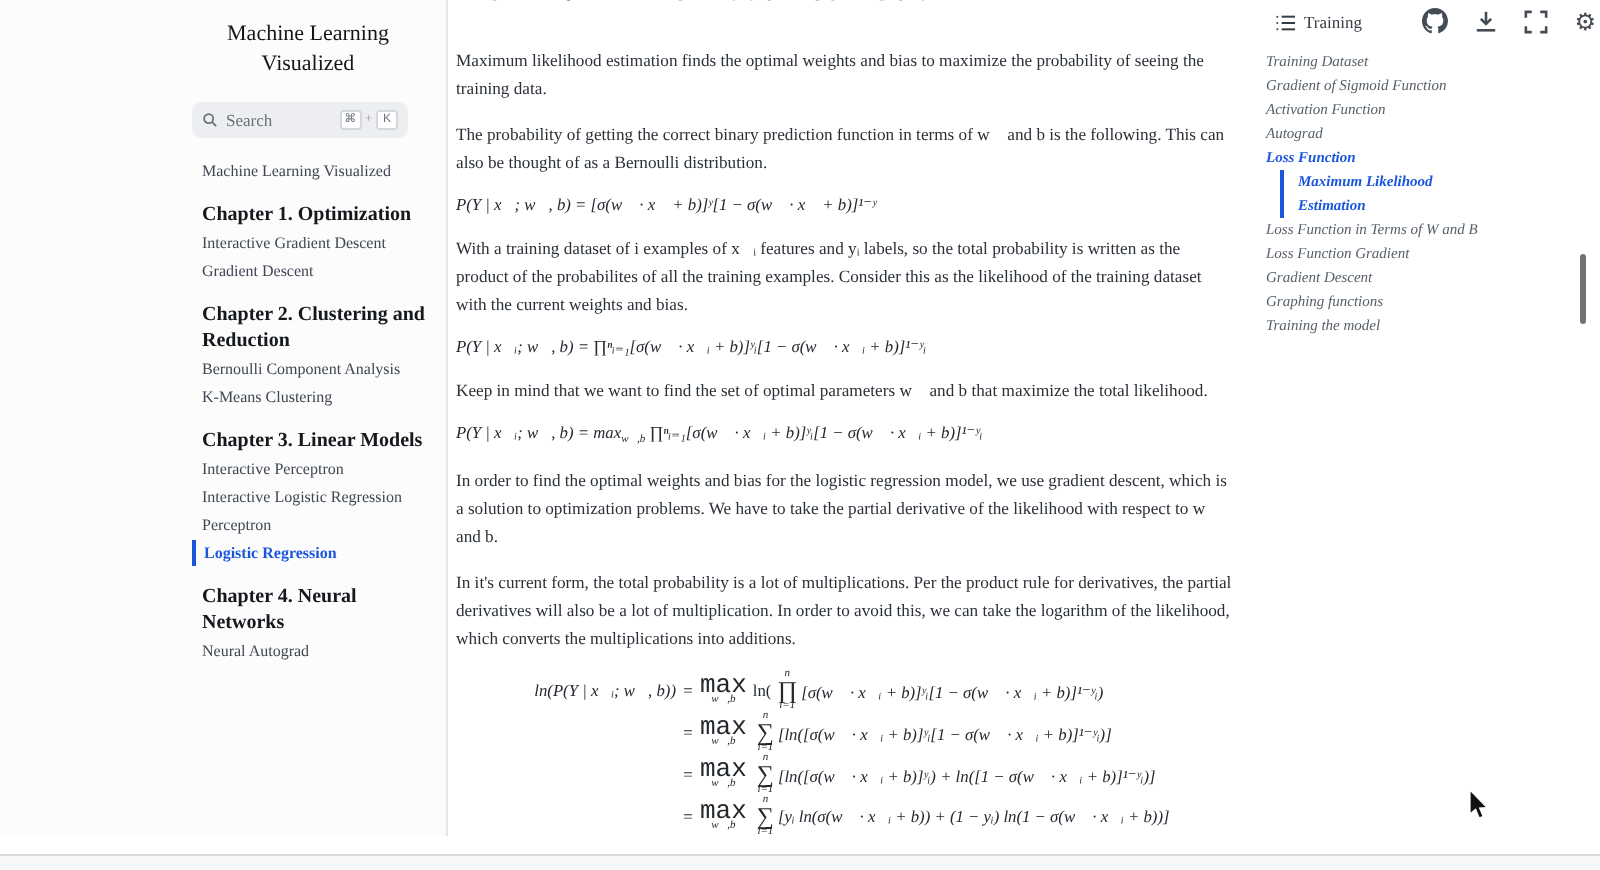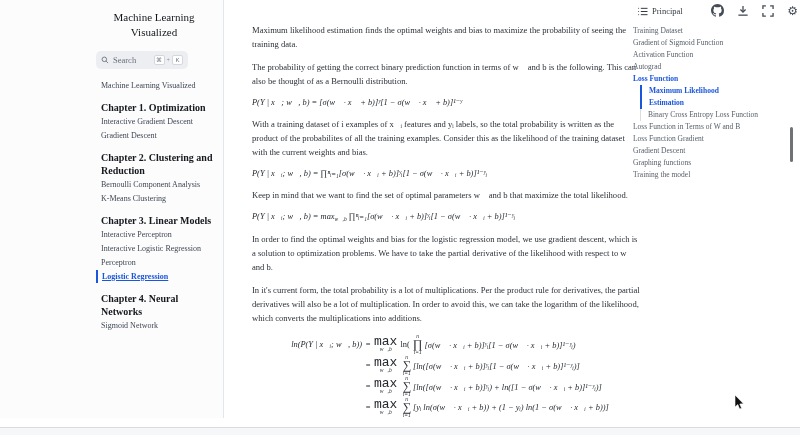--- a/index.html
+++ b/index.html
@@ -3,35 +3,35 @@
 <meta charset="utf-8">
 <style>
   html,body{margin:0;padding:0;background:#fff;}
   .page{position:relative;width:800px;height:435px;overflow:hidden;background:#ffffff;
         font-family:"Liberation Serif","DejaVu Serif",serif;color:#24292f;}
 
   
   .sidebar{position:absolute;left:0;top:0;bottom:17px;width:224px;background:#fcfcfd;
            border-right:1px solid #e3e6ea;box-sizing:border-box;padding:10px 0 0 96px;}
   .book-title{width:116px;text-align:center;font-size:11px;line-height:15px;color:#14171a;margin-bottom:11px;cursor:pointer;}
-  .search-box{width:92px;box-sizing:border-box;height:18px;border-radius:5px;background:#eceef1;
+  .search-box{width:108px;box-sizing:border-box;height:18px;border-radius:5px;background:#eceef1;
               display:flex;align-items:center;gap:4px;padding:0 5px;color:#68707a;}
   .search-ph{font-size:8.5px;flex:1;}
   .keys{display:flex;align-items:center;gap:2px;color:#8a9099;font-size:6px;}
   .keys kbd{font-family:"Liberation Sans",sans-serif;display:inline-block;min-width:7px;padding:0 1px;border:1px solid #d4d8dd;
             border-radius:2px;background:#fff;font-size:6px;line-height:8px;text-align:center;color:#6b7280;}
   .nav{margin-top:10px;width:125px;}
   .nav-item{display:block;white-space:nowrap;font-size:8px;line-height:13px;color:#3f4752;
             padding-left:5px;cursor:pointer;text-decoration:none;}
   .nav-item.chapter{font-weight:bold;color:#15181c;margin-top:9px;font-size:10px;white-space:normal;width:118px;}
   .nav-item.link{margin:1px 0;}
-  .nav-item.active{color:#1a56db;font-weight:bold;border-left:2px solid #1a56db;padding-left:4px;text-decoration:underline;}
-
-  
-  .content{position:absolute;left:252px;top:0;width:388px;height:428px;overflow:hidden;}
+  .nav-item.active{color:#1a56db;font-weight:bold;border-left:2px solid #1a56db;padding-left:4px;}
+
+  
+  .content{position:absolute;left:228px;top:0;width:388px;height:428px;overflow:hidden;}
   .toolbar{position:absolute;top:4px;right:2px;display:flex;gap:13px;align-items:center;z-index:5;}
   .tool-btn{background:none;border:none;padding:0;cursor:pointer;color:#444c56;display:flex;align-items:center;}
   .gear{font-family:"DejaVu Sans",sans-serif;font-size:12px;line-height:12px;color:#444c56;}
   .clipped-h1{height:14px;overflow:hidden;position:relative;border-bottom:none;margin-bottom:9px;}
   .clipped-h1 h1{position:absolute;top:-15px;left:0;margin:0;font-size:17px;font-weight:bold;color:#14171a;letter-spacing:.2px;}
   .content p{margin:0 0 9px 0;font-size:8.6px;line-height:14px;color:#2b3138;}
   .mathline{margin:2px 0 10px 0;font-size:8.4px;font-style:italic;color:#24292f;}
   .mathline .msub{font-size:5.5px;vertical-align:-2px;}
 
   .eq-block{margin:4px 0 10px 6px;}
@@ -43,21 +43,21 @@
   .maxstack .mxs{font-size:5.5px;line-height:6px;font-style:italic;}
   .eq-pre{font-style:normal;margin-right:1px;}
   .bigop{display:inline-flex;flex-direction:column;align-items:center;margin:0 2px;font-style:italic;}
   .bigop .lt{font-size:5.5px;line-height:5px;}
   .bigop .og{font-size:12px;line-height:11px;font-style:normal;}
   .bigop .lb{font-size:5.5px;line-height:5px;}
 
   
   .toc{position:absolute;left:633px;top:6px;width:150px;font-family:"Liberation Serif","DejaVu Serif",serif;}
   .toc-header{display:flex;align-items:center;gap:4px;color:#343b43;font-size:8.5px;margin-bottom:9px;padding-left:5px;}
-  .toc ul{list-style:none;margin:0;padding:0;}
+  .toc ul{list-style:none;margin:0;padding:0;font-style:italic;}
   .toc li{white-space:nowrap;font-size:7.5px;line-height:12px;color:#57606a;cursor:pointer;}
   .toc li.lvl2{margin-left:7px;padding-left:7px;border-left:1px solid #d9dde2;}
   .toc li.active{color:#1a56db;font-weight:bold;}
   .toc li.lvl2.active{border-left:2px solid #1a56db;white-space:normal;max-width:78px;}
 
   
   .scroll-thumb{position:absolute;right:7px;top:127px;width:3px;height:35px;background:#6f7378;border-radius:2px;cursor:pointer;}
   .bottom-strip{position:absolute;left:0;right:0;bottom:0;height:7px;background:#f6f7f8;border-top:1px solid #d8dadd;}
   .cursor{position:absolute;left:734px;top:395px;z-index:20;pointer-events:none;}
 </style>
@@ -90,21 +90,21 @@
         <a class="nav-item link">Gradient Descent</a>
         <a class="nav-item chapter">Chapter 2. Clustering and Reduction</a>
         <a class="nav-item link">Bernoulli Component Analysis</a>
         <a class="nav-item link">K-Means Clustering</a>
         <a class="nav-item chapter">Chapter 3. Linear Models</a>
         <a class="nav-item link">Interactive Perceptron</a>
         <a class="nav-item link">Interactive Logistic Regression</a>
         <a class="nav-item link">Perceptron</a>
         <a class="nav-item link active">Logistic Regression</a>
         <a class="nav-item chapter">Chapter 4. Neural Networks</a>
-        <a class="nav-item link">Sigmoid Network</a>
+        <a class="nav-item link">Neural Autograd</a>
       </nav>
   </aside>
 
   <main class="content">
     <div class="clipped-h1">
       <h1>Maximum Likelihood Estimation</h1>
     </div>
 
     <p>Maximum likelihood estimation finds the optimal weights and bias to maximize the probability of seeing the training data.</p>
     <p>The probability of getting the correct binary prediction function in terms of w⃗ and b is the following. This can also be thought of as a Bernoulli distribution.</p>
@@ -207,31 +207,30 @@
   <aside class="toc">
     <div class="toc-header">
       <svg width="10" height="9" viewBox="0 0 12 10" stroke="#343b43" stroke-width="1.2">
         <line x1="0.8" y1="1.2" x2="0.8" y2="1.2" stroke-linecap="round"></line>
           <line x1="3.4" y1="1.2" x2="11.4" y2="1.2"></line>
         <line x1="0.8" y1="5" x2="0.8" y2="5" stroke-linecap="round"></line>
           <line x1="3.4" y1="5" x2="11.4" y2="5"></line>
         <line x1="0.8" y1="8.8" x2="0.8" y2="8.8" stroke-linecap="round"></line>
           <line x1="3.4" y1="8.8" x2="11.4" y2="8.8"></line>
       </svg>
-      <span>Principal</span>
+      <span>Training</span>
     </div>
     <ul>
 
     <li class="lvl1">Training Dataset</li>
         <li class="lvl1">Gradient of Sigmoid Function</li>
         <li class="lvl1">Activation Function</li>
         <li class="lvl1">Autograd</li>
         <li class="lvl1 active">Loss Function</li>
         <li class="lvl2 active">Maximum Likelihood Estimation</li>
-        <li class="lvl2">Binary Cross Entropy Loss Function</li>
         <li class="lvl1">Loss Function in Terms of W and B</li>
         <li class="lvl1">Loss Function Gradient</li>
         <li class="lvl1">Gradient Descent</li>
         <li class="lvl1">Graphing functions</li>
         <li class="lvl1">Training the model</li>
       </ul>
   </aside>
 
   <div class="scroll-thumb"></div>
   <div class="bottom-strip"></div>

